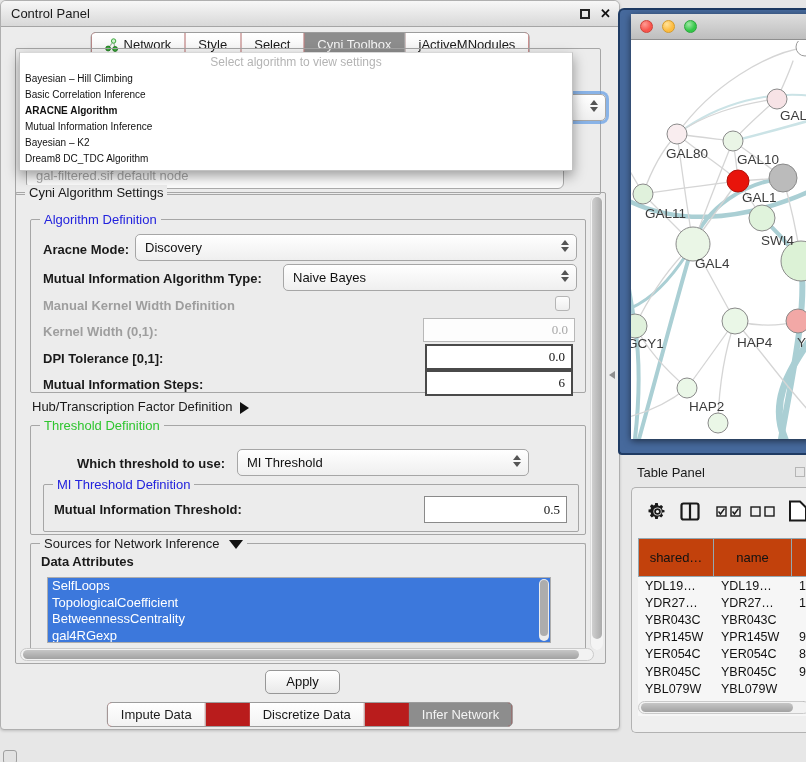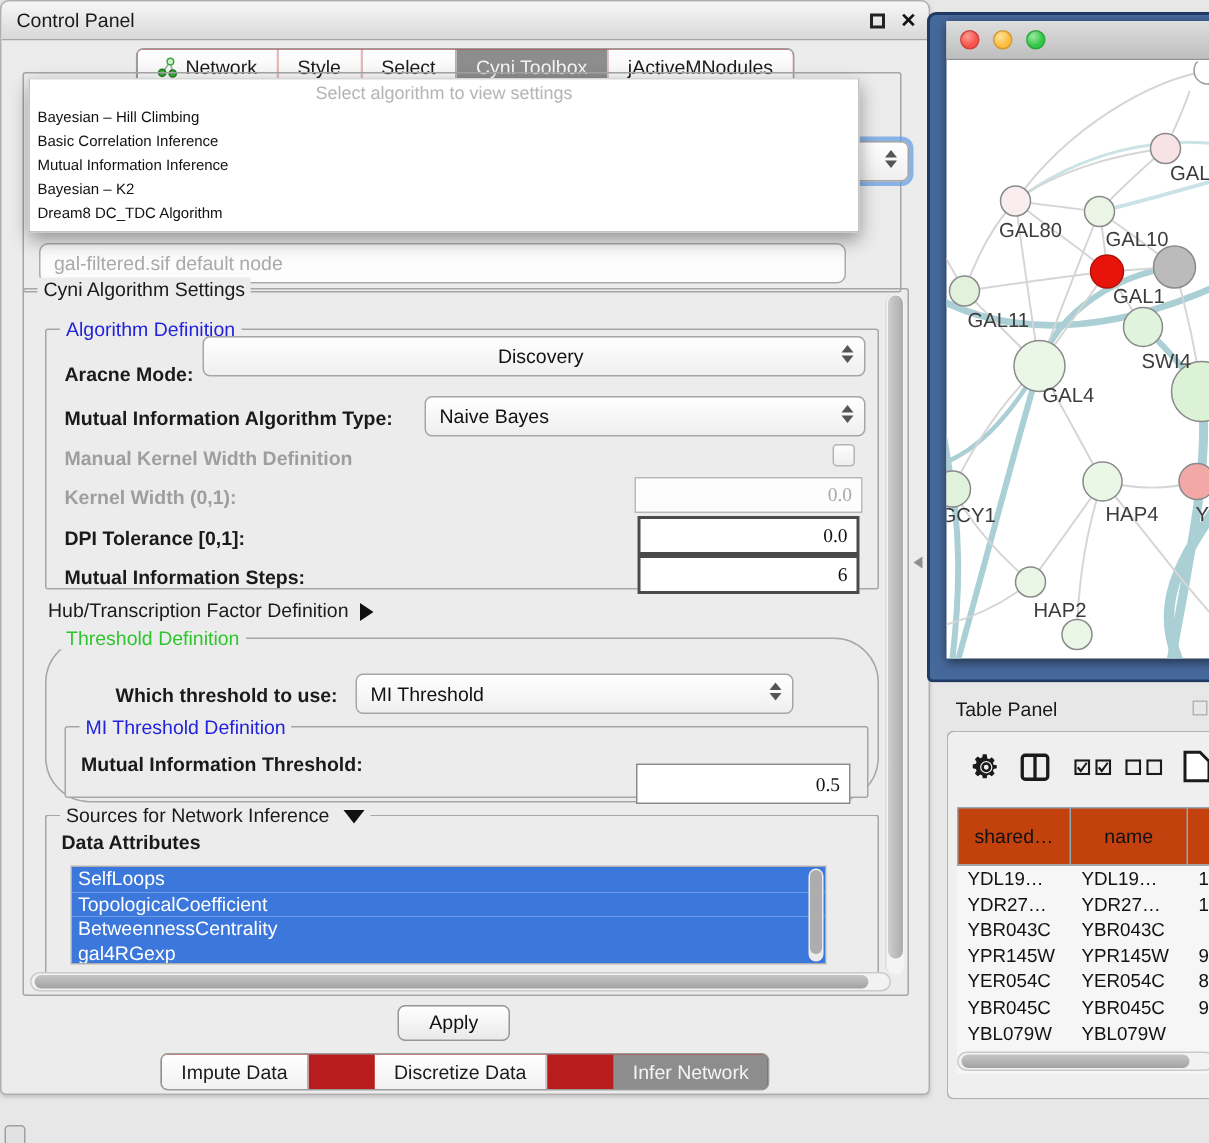--- a/index.html
+++ b/index.html
@@ -172,38 +172,39 @@
     <div style="position:absolute; left:10px; top:113px; width:538px; height:27px; background:#FCFCFC;
                 border:1px solid #ABABAB; border-radius:6px; font-size:13px; color:#A9A9A9;
                 line-height:25px; padding-left:9px; overflow:hidden;">gal-filtered.sif default node</div>
   </div>
 
   <div id="algo-popup">
     <div id="popup-prompt">Select algorithm to view settings</div>
     <div id="popup-items">
         <div class="popup-item">Bayesian – Hill Climbing</div>
         <div class="popup-item">Basic Correlation Inference</div>
+        <div class="popup-item bold">ARACNE Algorithm</div>
         <div class="popup-item">Mutual Information Inference</div>
         <div class="popup-item">Bayesian – K2</div>
         <div class="popup-item">Dream8 DC_TDC Algorithm</div>
       </div>
   </div>
 
   <div class="groupbox" id="settings-box" style="left:14px; top:191px; width:591px; height:472px;">
     <span class="legend">Cyni Algorithm Settings</span>
 
     <div class="sb-track-v" style="right:2px; top:3px; height:454px;">
       <div class="sb-thumb-v" style="top:1px; height:442px;"></div>
     </div>
 
     <div class="groupbox" id="algo-box" style="left:14px; top:26px; width:556px; height:174px;">
       <span class="legend blue">Algorithm Definition</span>
 
       <span class="lbl" style="left:12px; top:22px;">Aracne Mode:</span>
-      <div class="combo" style="left:104px; top:4px; width:442px;justify-content:center;">
+      <div class="combo" style="left:104px; top:14px; width:442px;">
         <span>Discovery</span>
         <span class="spin">
             <span class="up"></span>
             <span class="dn"></span>
           </span>
       </div>
 
       <span class="lbl" style="left:12px; top:51px;">Mutual Information Algorithm Type:</span>
       <div class="combo" style="left:252px; top:44px; width:294px;">
         <span>Naive Bayes</span>
@@ -223,36 +224,36 @@
       <div class="tfield dark" style="left:394px; top:124px; width:148px; height:26px;">0.0</div>
 
       <span class="lbl" style="left:12px; top:157px;">Mutual Information Steps:</span>
       <div class="tfield dark" style="left:394px; top:150px; width:148px; height:26px;">6</div>
     </div>
 
     <div id="hub-row" style="top:206px;">
       <span>Hub/Transcription Factor Definition</span><span id="hub-arrow"></span>
     </div>
 
-    <div class="groupbox" id="threshold-box" style="left:14px; top:232px; width:556px; height:110px;border-radius:30px;">
+    <div class="groupbox" id="threshold-box" style="left:14px; top:232px; width:556px; height:110px;">
       <span class="legend green">Threshold Definition</span>
 
       <span class="lbl" style="left:46px; top:30px;">Which threshold to use:</span>
       <div class="combo" style="left:206px; top:23px; width:292px;">
         <span>MI Threshold</span>
         <span class="spin">
             <span class="up"></span>
             <span class="dn"></span>
           </span>
       </div>
 
       <div class="groupbox" style="left:12px; top:58px; width:536px; height:48px; background:#ECECEC;">
         <span class="legend blue">MI Threshold Definition</span>
         <span class="lbl" style="left:10px; top:17px;">Mutual Information Threshold:</span>
-        <div class="tfield lite" style="left:380px; top:24px; width:143px; height:27px;">0.5</div>
+        <div class="tfield lite" style="left:380px; top:11px; width:143px; height:27px;">0.5</div>
       </div>
     </div>
 
     <div class="groupbox" id="sources-box" style="left:14px; top:350px; width:556px; height:112px; border-bottom:none;">
       <span class="legend"><span>Sources for Network Inference</span>
         <span style="display:inline-block; margin-left:6px; width:0; height:0; border-left:7px solid transparent; border-right:7px solid transparent; border-top:9px solid #111; vertical-align:middle;"></span>
       </span>
       <span class="lbl" style="left:10px; top:10px;text-align:center;">Data Attributes</span>
       <div id="attr-list">
         <div class="attr-item">SelfLoops</div>

